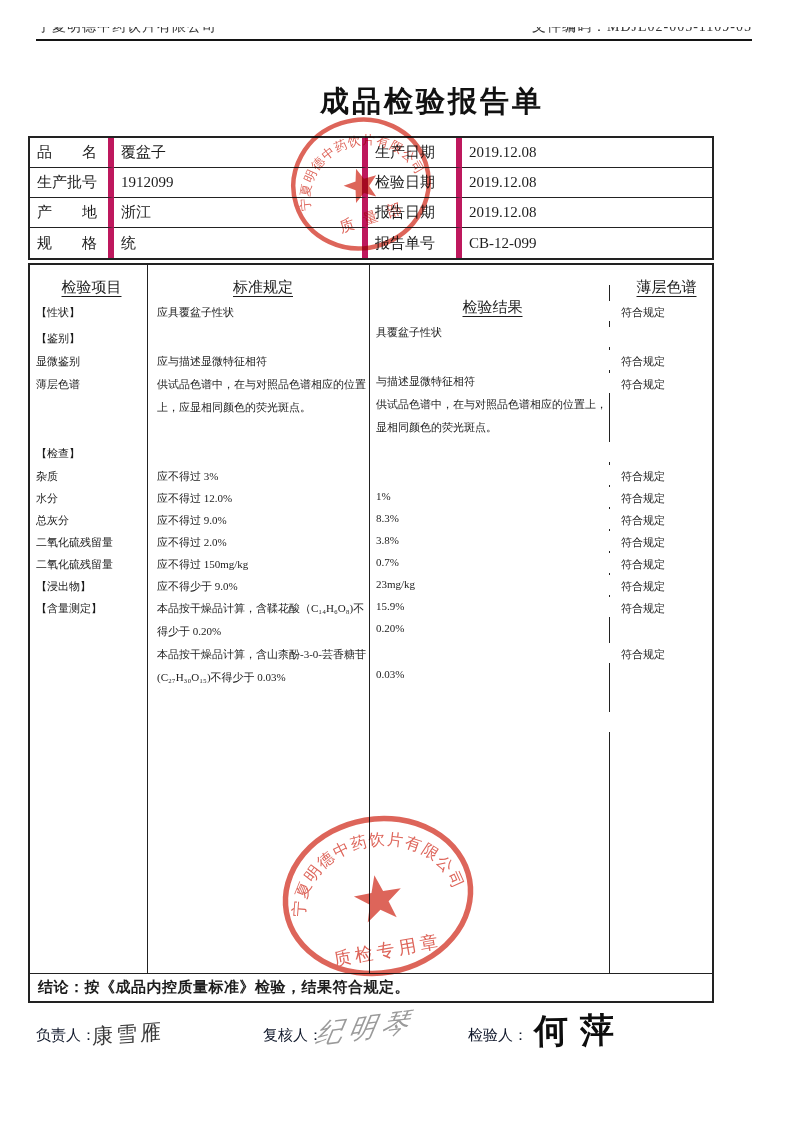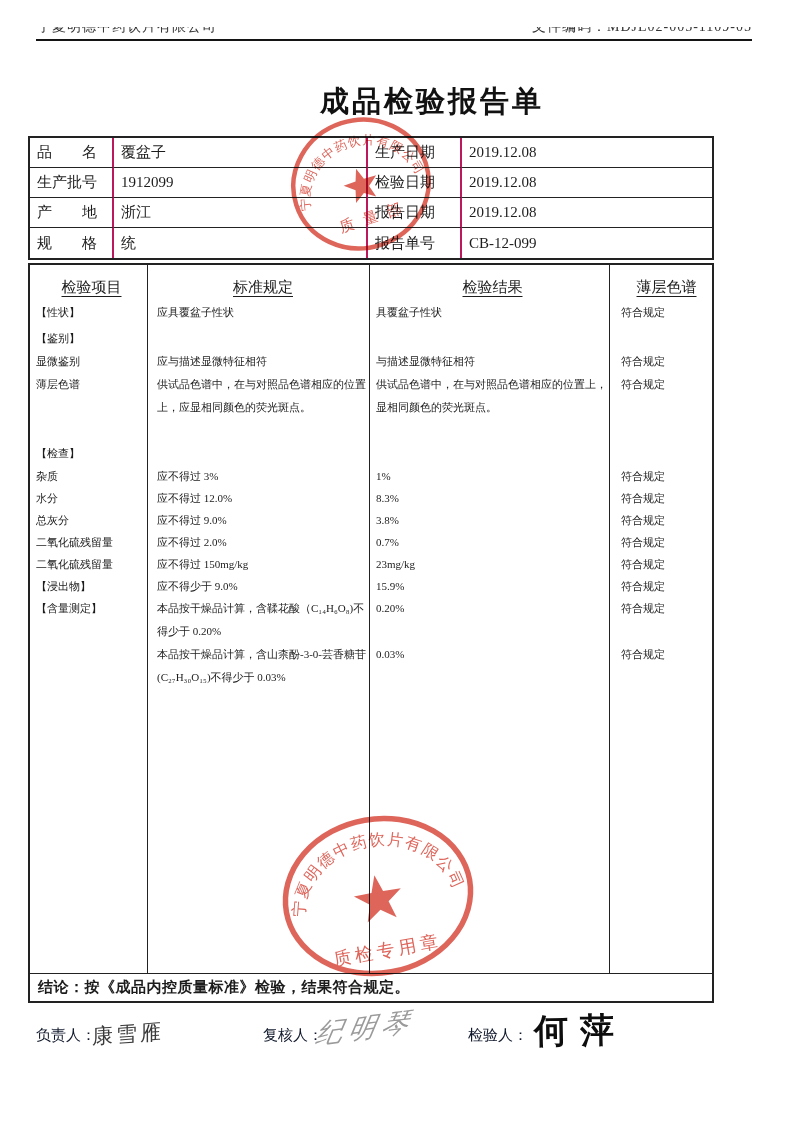--- a/index.html
+++ b/index.html
@@ -16,39 +16,39 @@
 
   
   .title { position:absolute; left:0; top:82px; width:100%; text-align:center;
            font-size:29px; font-weight:bold; letter-spacing:3px; color:#111;margin-left:32px; }
 
   
   .info-table { position:absolute; left:28px; top:136px; width:686px; height:124px;
                 border:2px solid #222; display:grid;
                 grid-template-columns:84px 254px 94px 1fr;
                 grid-template-rows:repeat(4,1fr); background:#fff; }
-  .info-table .cell { border-right:2px solid #be185d; border-bottom:1px solid #222;
+  .info-table .cell { border-right:6px solid #be185d; border-bottom:1px solid #222;
                       display:flex; align-items:center; padding-left:7px;
                       font-size:15px; white-space:nowrap; }
   .info-table .cell.last-col { border-right:none; }
   .info-table .cell.last-row { border-bottom:none; }
 
   
   .main-table { position:absolute; left:28px; top:263px; width:686px; height:740px;
                 border:2px solid #222; background:transparent; }
   .main-grid { display:grid; width:100%; height:708px;
                grid-template-columns:118px 222px 240px 1fr;
                grid-template-rows:36px 26px 23px 23px 69px 23px 22px 22px 22px 22px 22px 22px 46px 69px 1fr; }
   .main-grid > div { font-size:11px; line-height:23px; padding-left:6px; overflow:visible; }
   .main-grid .c1,.main-grid .c2,.main-grid .c3 { border-right:1px solid #222; }
   .main-grid .head { display:flex; align-items:flex-start; justify-content:center;
                      padding-top:11px; font-size:15px; }
   .main-grid .head span { text-decoration:underline; text-underline-offset:4px; }
   .main-grid .c2 { padding-left:9px; }
-  .main-grid .c3 { padding-left:6px; }
+  .main-grid .c3 { padding-left:6px;margin-top:20px; }
   .main-grid .c4 { padding-left:11px; }
   .concl-row { height:28px; border-top:1.5px solid #222; display:flex; align-items:center;
                padding-left:8px; font-size:15px; font-weight:bold; letter-spacing:0.5px; }
 
   
   .stamp { position:absolute; mix-blend-mode:multiply; opacity:0.88; }
   .stamp-top { left:286px; top:112px; }
   .stamp-bottom { left:276px; top:812px; }
 
   

